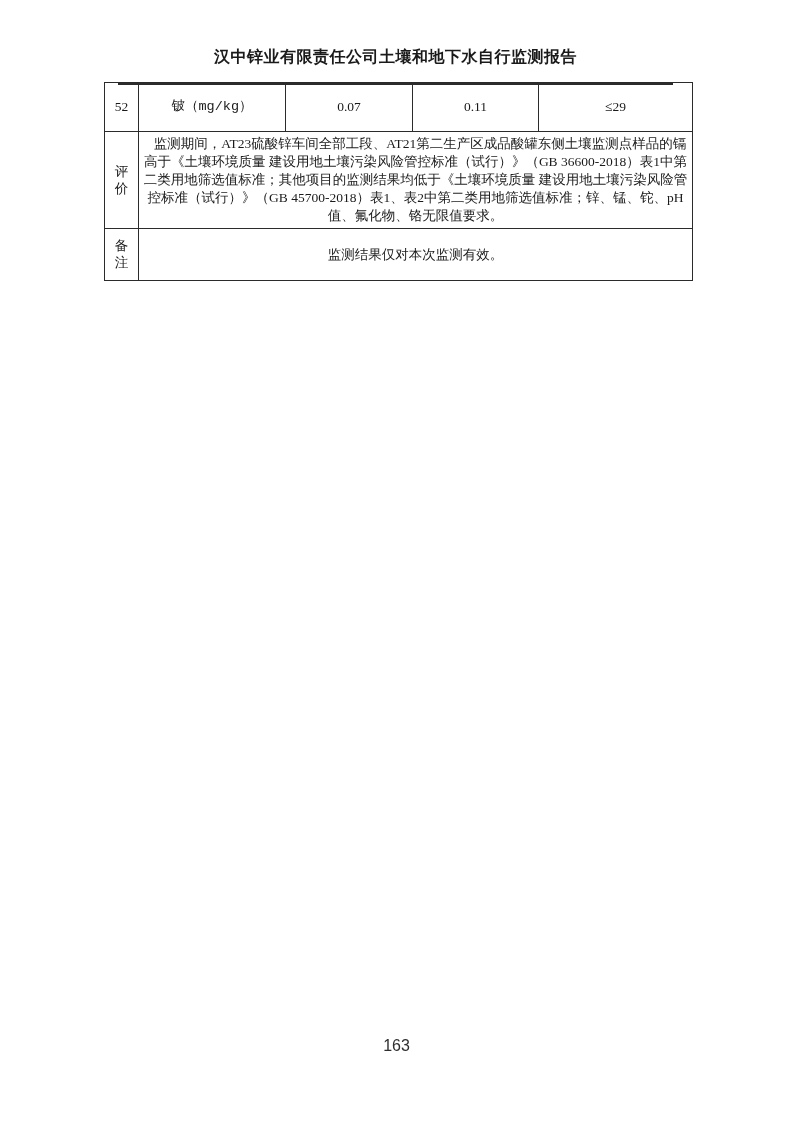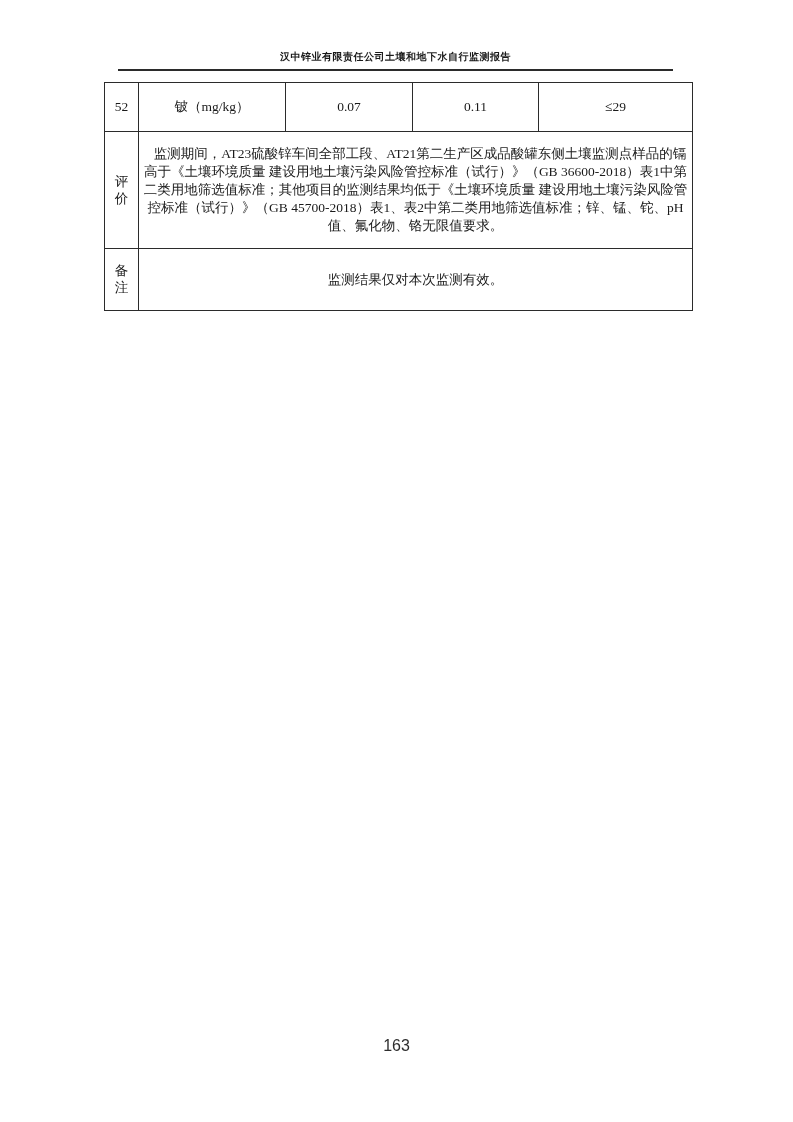--- a/index.html
+++ b/index.html
@@ -15,46 +15,47 @@
     font-family: "Liberation Serif", serif;
     color: #1a1a1a;
     overflow: hidden;
   }
   .doc-header {
     position: absolute;
     left: 118px;
     top: 49px;
     width: 555px;
     text-align: center;
-    font-size: 10px;
+    font-size: 16px;
     font-weight: bold;
     line-height: 15px;
-    padding-bottom: 5px;
+    padding-bottom: 19px;
     border-bottom: 2px solid #2b2b2b;
     letter-spacing: 0.5px;
   }
   table.report-table {
     position: absolute;
     left: 104px;
     top: 82px;
     width: 588px;
     border-collapse: collapse;
     table-layout: fixed;
   }
   table.report-table td {
     border: 1.5px solid #2b2b2b;
     text-align: center;
     vertical-align: middle;
     font-size: 13.5px;
     line-height: 18px;
-    padding: 13px 4px;
+    padding: 3px 4px;
     overflow: hidden;
   }
   td.item-cell {
     word-break: break-all;
+    font-family: Liberation Mono, monospace;
   }
   td.vlabel-cell {
     padding: 0;
     margin-top: 19px;
   }
   td.vlabel-cell .vlabel {
     display: inline-block;
     width: 15px;
     line-height: 17px;
     text-align: center;

